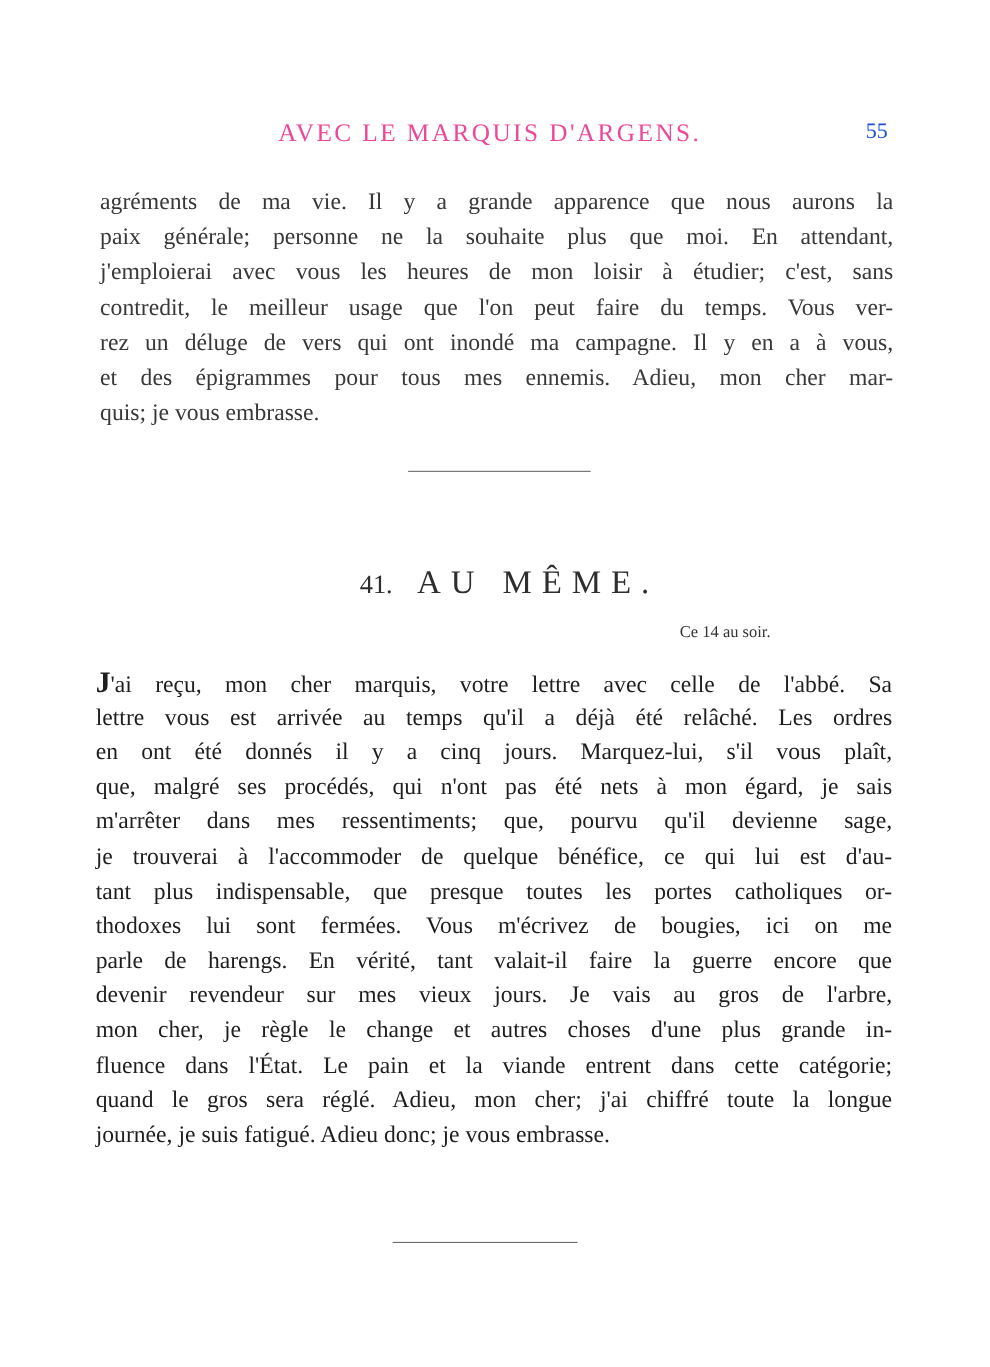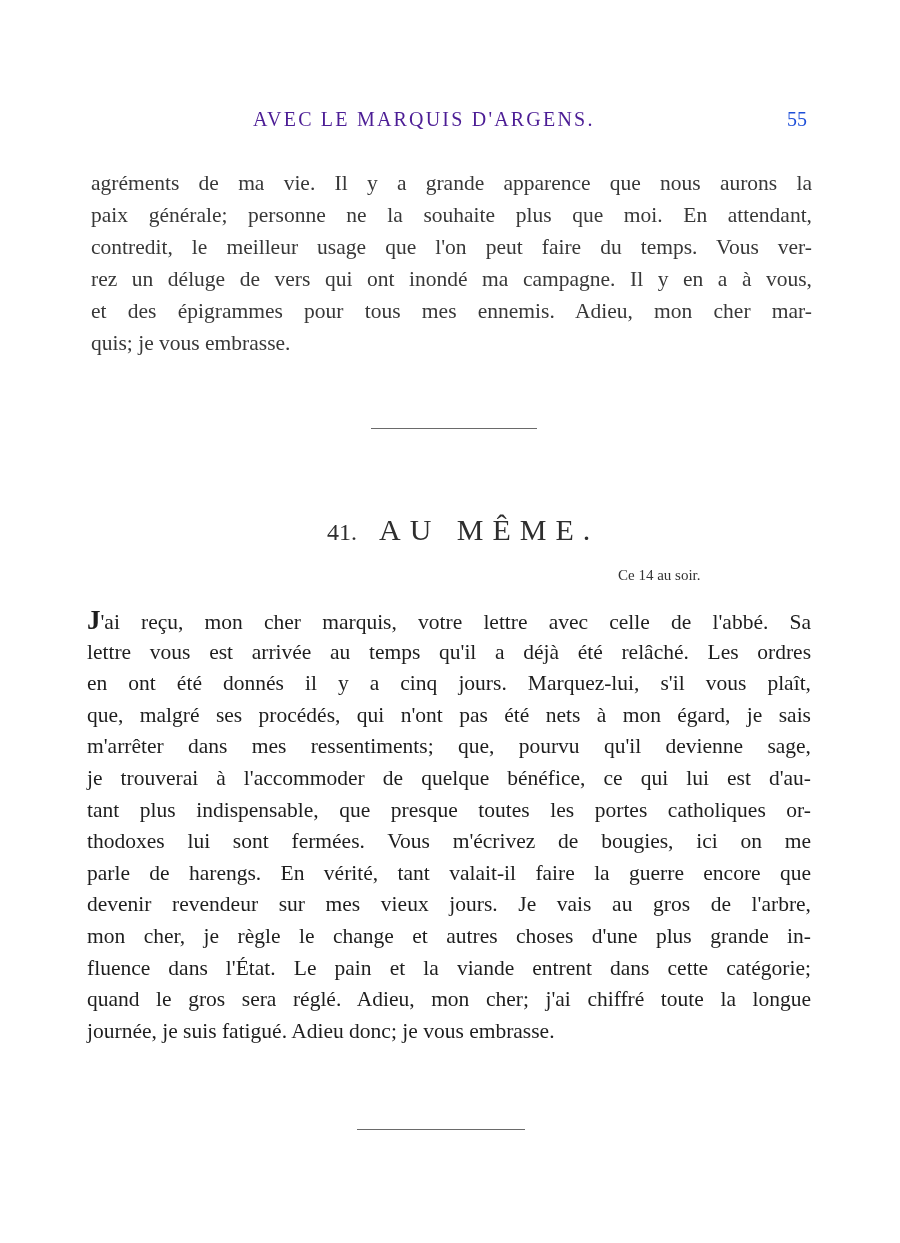--- a/index.html
+++ b/index.html
@@ -19,23 +19,23 @@
       position: absolute;
       top: 108px;
       left: 0;
       width: 900px;
       height: 30px;
     }
     .running-title {
       position: absolute;
       left: 253px;
       top: 0;
-      font-size: 20px;
+      font-size: 23px;
       letter-spacing: 2.2px;
-      color: #4c1d95;
+      color: #ec4899;
       white-space: nowrap;
     }
     .page-number {
       position: absolute;
       left: 787px;
       top: 0;
       font-size: 20px;
       color: #1d4ed8;
     }
     .text-block {
@@ -119,20 +119,21 @@
 <body>
 
 <div class="running-head">
   <span class="running-title">AVEC LE MARQUIS D'ARGENS.</span>
   <span class="page-number">55</span>
 </div>
 
 <div class="text-block block-one">
   <span class="line">agréments de ma vie. Il y a grande apparence que nous aurons la</span>
   <span class="line">paix générale; personne ne la souhaite plus que moi. En attendant,</span>
+  <span class="line">j'emploierai avec vous les heures de mon loisir à étudier; c'est, sans</span>
   <span class="line">contredit, le meilleur usage que l'on peut faire du temps. Vous ver-</span>
   <span class="line">rez un déluge de vers qui ont inondé ma campagne. Il y en a à vous,</span>
   <span class="line">et des épigrammes pour tous mes ennemis. Adieu, mon cher mar-</span>
   <span class="line last">quis; je vous embrasse.</span>
 </div>
 
 <div class="rule rule-one"></div>
 
 <div class="letter-heading">
   <span class="letter-number">41.</span><span class="letter-title">AU MÊME.</span>

